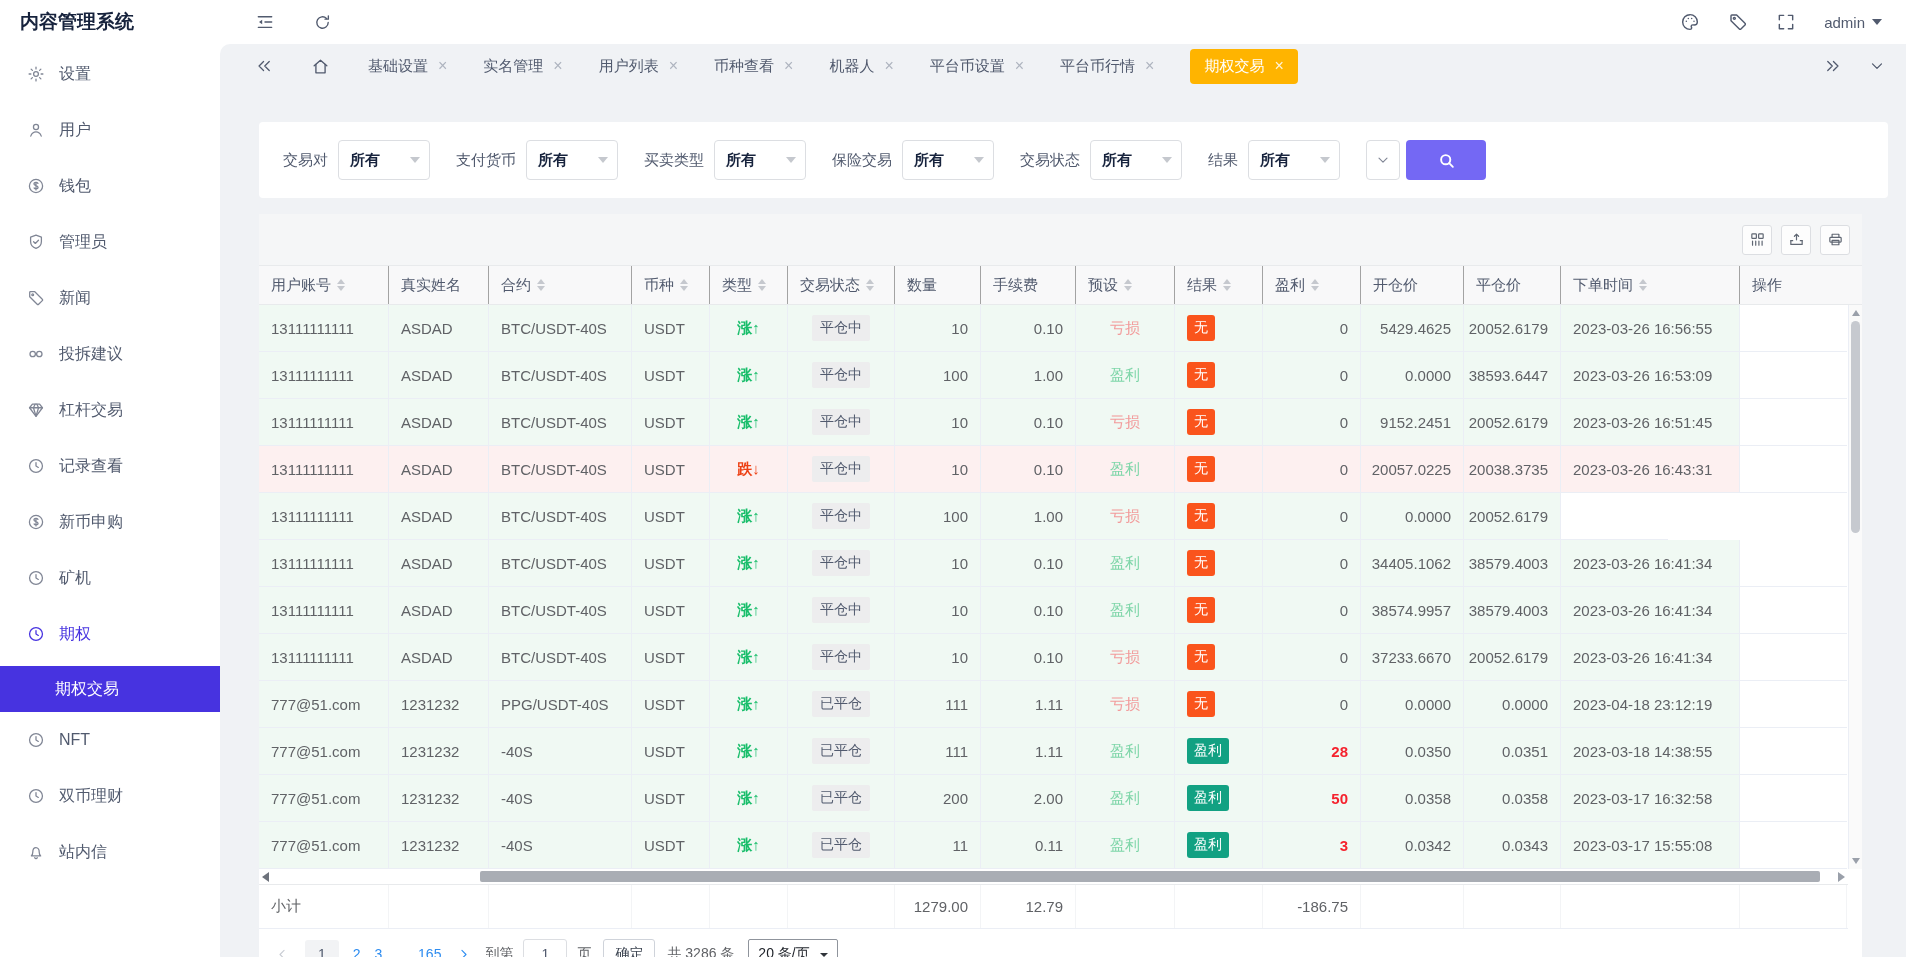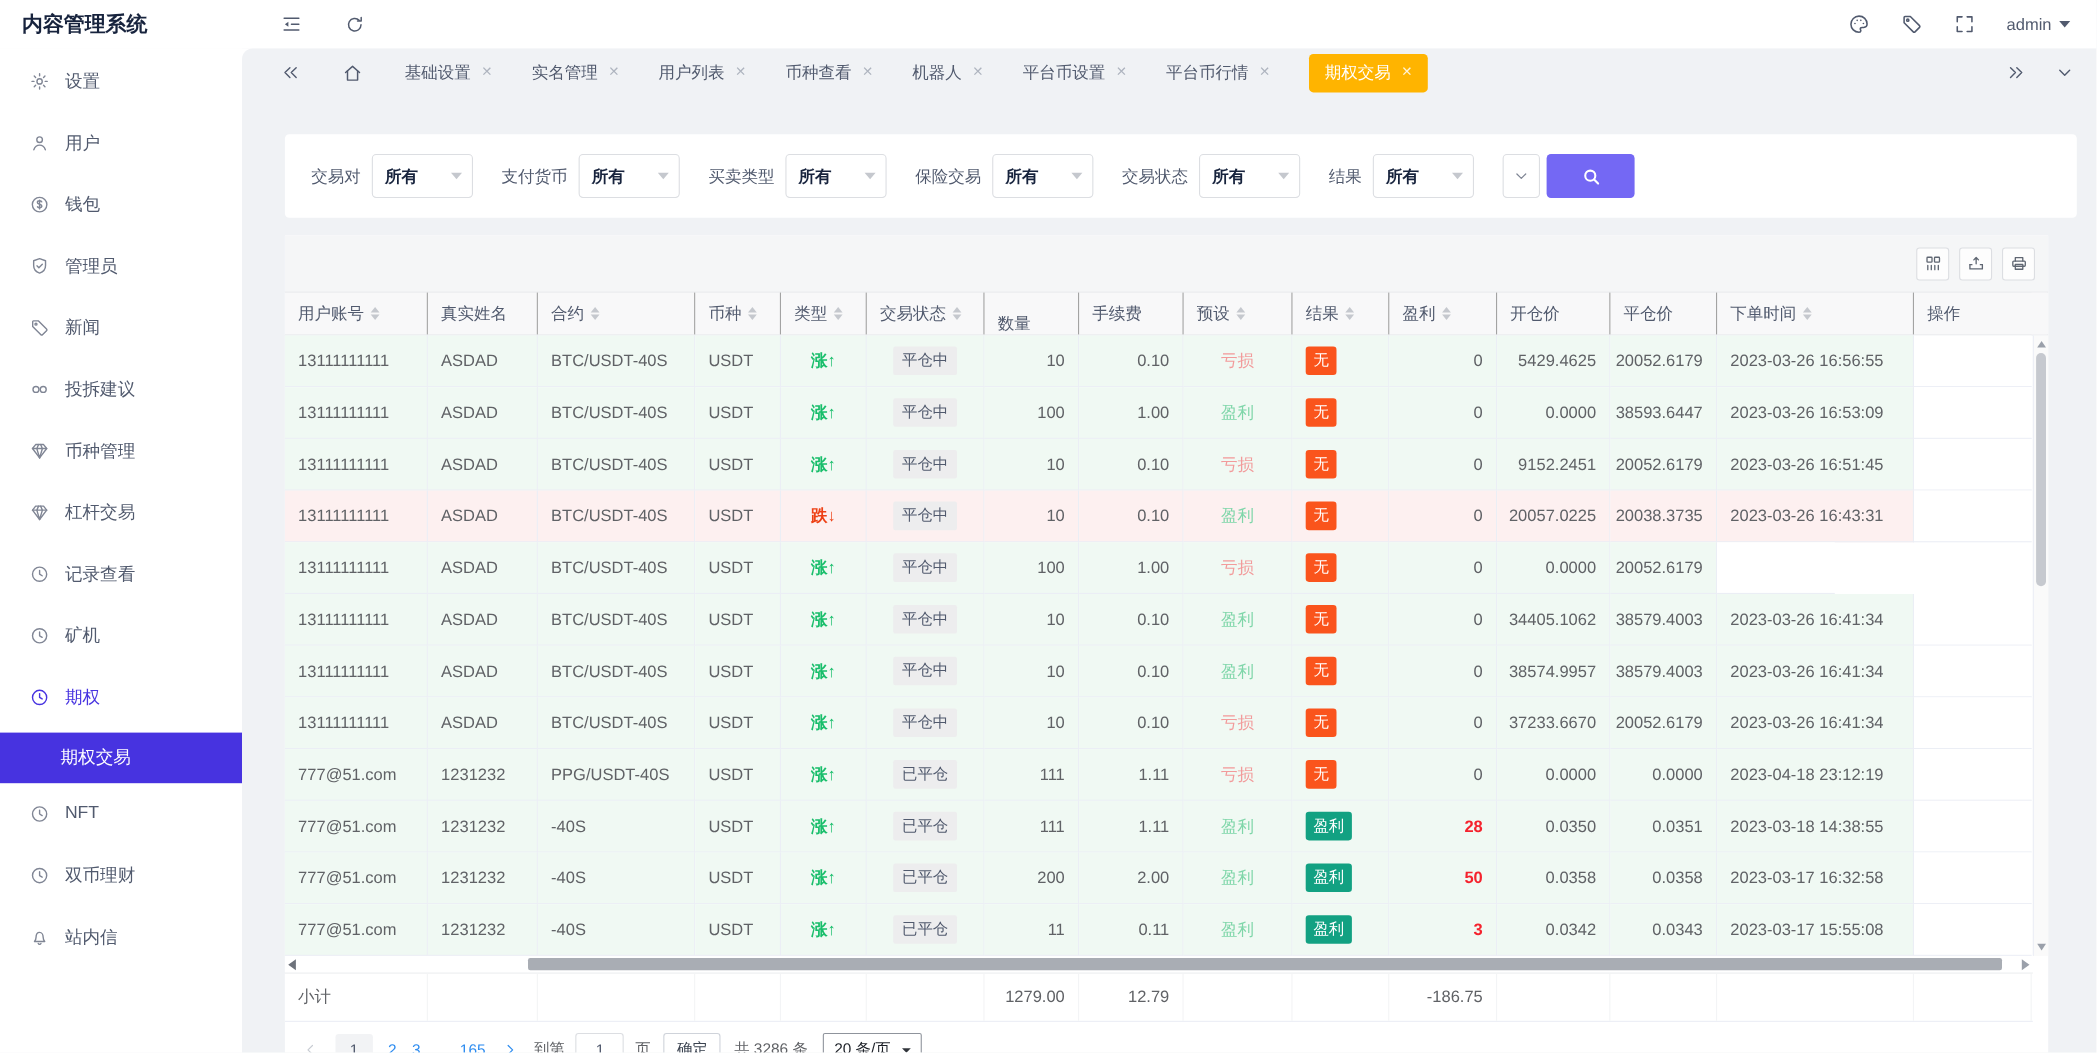--- a/index.html
+++ b/index.html
@@ -244,39 +244,39 @@
             </span>
             <span class="mi-label">投拆建议</span>
           </div>
           <div class="menu-item">
             <span class="icon mi-icon">
               <svg viewBox="0 0 24 24">
                 <path d="M7.2 4.2h9.6l3.8 4.8L12 20.4 3.4 9z"></path>
                 <path d="M3.4 9h17.2M12 20.4L8.6 9l2.2-4.8M12 20.4L15.4 9l-2.2-4.8"></path>
               </svg>
             </span>
-            <span class="mi-label">币种管理</span>
-          </div>
-          <div class="menu-item">
-            <span class="icon mi-icon">
-              <svg viewBox="0 0 24 24">
-                <path d="M7.2 4.2h9.6l3.8 4.8L12 20.4 3.4 9z"></path>
-                <path d="M3.4 9h17.2M12 20.4L8.6 9l2.2-4.8M12 20.4L15.4 9l-2.2-4.8"></path>
-              </svg>
-            </span>
             <span class="mi-label">杠杆交易</span>
           </div>
           <div class="menu-item">
             <span class="icon mi-icon">
               <svg viewBox="0 0 24 24">
                 <circle cx="12" cy="12" r="8.6"></circle>
                 <path d="M12 7.4V12l3.1 1.9"></path>
               </svg>
             </span>
             <span class="mi-label">记录查看</span>
+          </div>
+          <div class="menu-item">
+            <span class="icon mi-icon">
+              <svg viewBox="0 0 24 24">
+                <circle cx="12" cy="12" r="8.8"></circle>
+                <path d="M12 6.8v10.4M14.6 8.6c-.6-.9-1.5-1.3-2.6-1.3-1.6 0-2.7.9-2.7 2.1 0 2.9 5.4 1.5 5.4 4.4 0 1.3-1.1 2.1-2.7 2.1-1.1 0-2-.4-2.6-1.3"></path>
+              </svg>
+            </span>
+            <span class="mi-label">新币申购</span>
           </div>
           <div class="menu-item">
             <span class="icon mi-icon">
               <svg viewBox="0 0 24 24">
                 <circle cx="12" cy="12" r="8.6"></circle>
                 <path d="M12 7.4V12l3.1 1.9"></path>
               </svg>
             </span>
             <span class="mi-label">矿机</span>
           </div>
@@ -510,21 +510,21 @@
                   <i class="cd"></i>
                 </span>
               </div>
               <div class="th" style="width: 107px;">
                 <span>交易状态</span>
                 <span class="caret-group">
                   <i class="cu"></i>
                   <i class="cd"></i>
                 </span>
               </div>
-              <div class="th" style="width: 86px; align-items: flex-end;">
+              <div class="th" style="width: 86px;">
                 <span>数量</span>
               </div>
               <div class="th" style="width: 95px;">
                 <span>手续费</span>
               </div>
               <div class="th" style="width: 99px;">
                 <span>预设</span>
                 <span class="caret-group">
                   <i class="cu"></i>
                   <i class="cd"></i>

